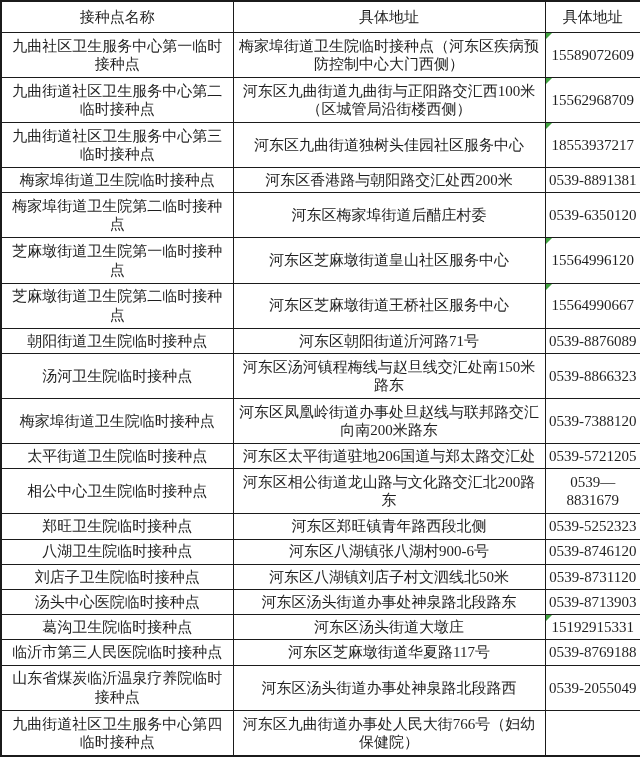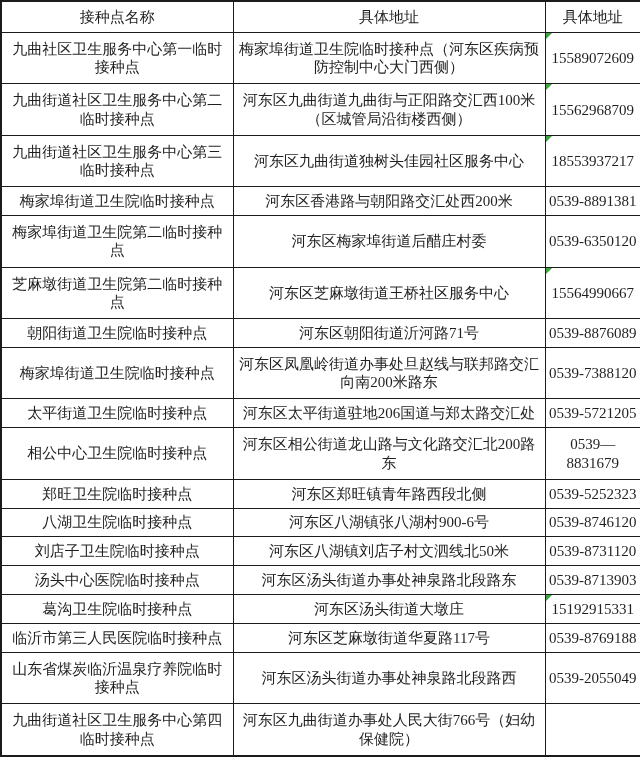--- a/index.html
+++ b/index.html
@@ -95,33 +95,43 @@
     <td class="addr-cell">河东区香港路与朝阳路交汇处西200米</td>
     <td class="phone-cell"><span class="phone-text">0539-8891381</span></td>
   </tr>
 
   <tr>
     <td class="name-cell">梅家埠街道卫生院第二临时接种点</td>
     <td class="addr-cell">河东区梅家埠街道后醋庄村委</td>
     <td class="phone-cell"><span class="phone-text">0539-6350120</span></td>
   </tr>
 
+  <tr>
+    <td class="name-cell">芝麻墩街道卫生院第一临时接种点</td>
+    <td class="addr-cell">河东区芝麻墩街道皇山社区服务中心</td>
+    <td class="phone-cell"><span class="flag"></span><span class="phone-text">15564996120</span></td>
+  </tr>
 
   <tr>
     <td class="name-cell">芝麻墩街道卫生院第二临时接种点</td>
     <td class="addr-cell">河东区芝麻墩街道王桥社区服务中心</td>
     <td class="phone-cell"><span class="flag"></span><span class="phone-text">15564990667</span></td>
   </tr>
 
   <tr>
     <td class="name-cell">朝阳街道卫生院临时接种点</td>
     <td class="addr-cell">河东区朝阳街道沂河路71号</td>
     <td class="phone-cell"><span class="phone-text">0539-8876089</span></td>
   </tr>
 
+  <tr>
+    <td class="name-cell">汤河卫生院临时接种点</td>
+    <td class="addr-cell">河东区汤河镇程梅线与赵旦线交汇处南150米路东</td>
+    <td class="phone-cell"><span class="phone-text">0539-8866323</span></td>
+  </tr>
 
   <tr>
     <td class="name-cell">梅家埠街道卫生院临时接种点</td>
     <td class="addr-cell">河东区凤凰岭街道办事处旦赵线与联邦路交汇向南200米路东</td>
     <td class="phone-cell"><span class="phone-text">0539-7388120</span></td>
   </tr>
 
   <tr>
     <td class="name-cell">太平街道卫生院临时接种点</td>
     <td class="addr-cell">河东区太平街道驻地206国道与郑太路交汇处</td>

